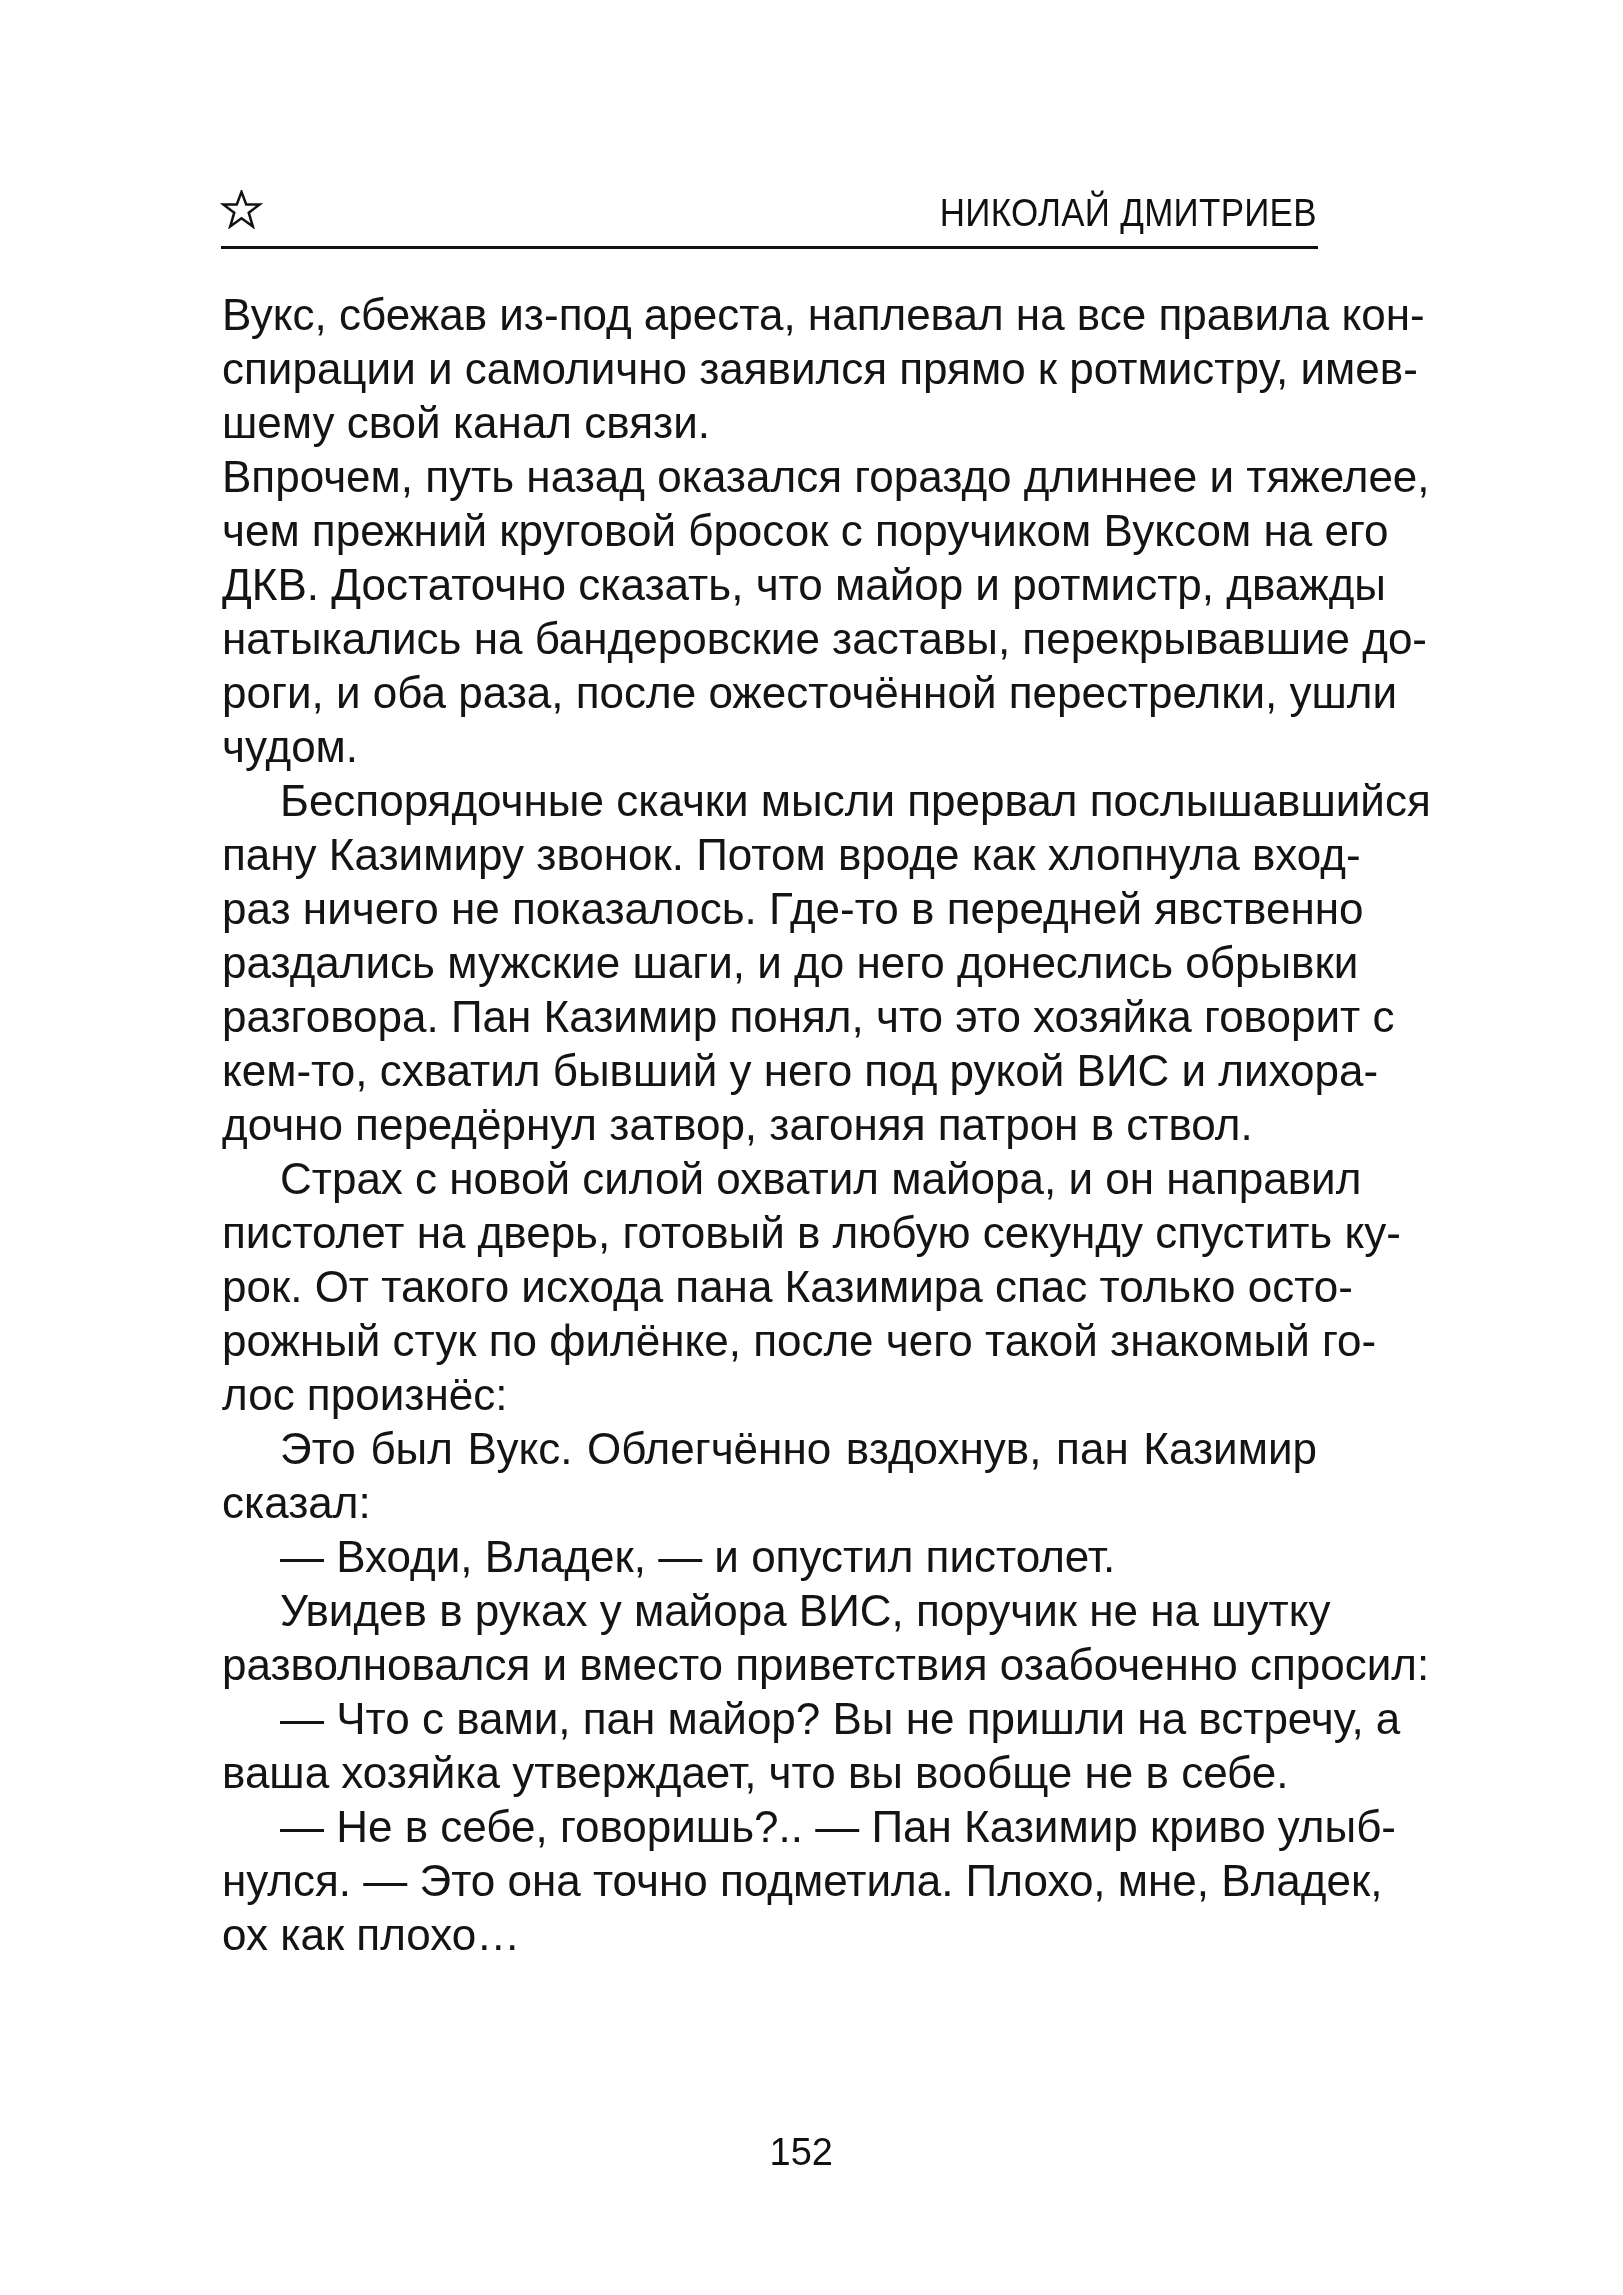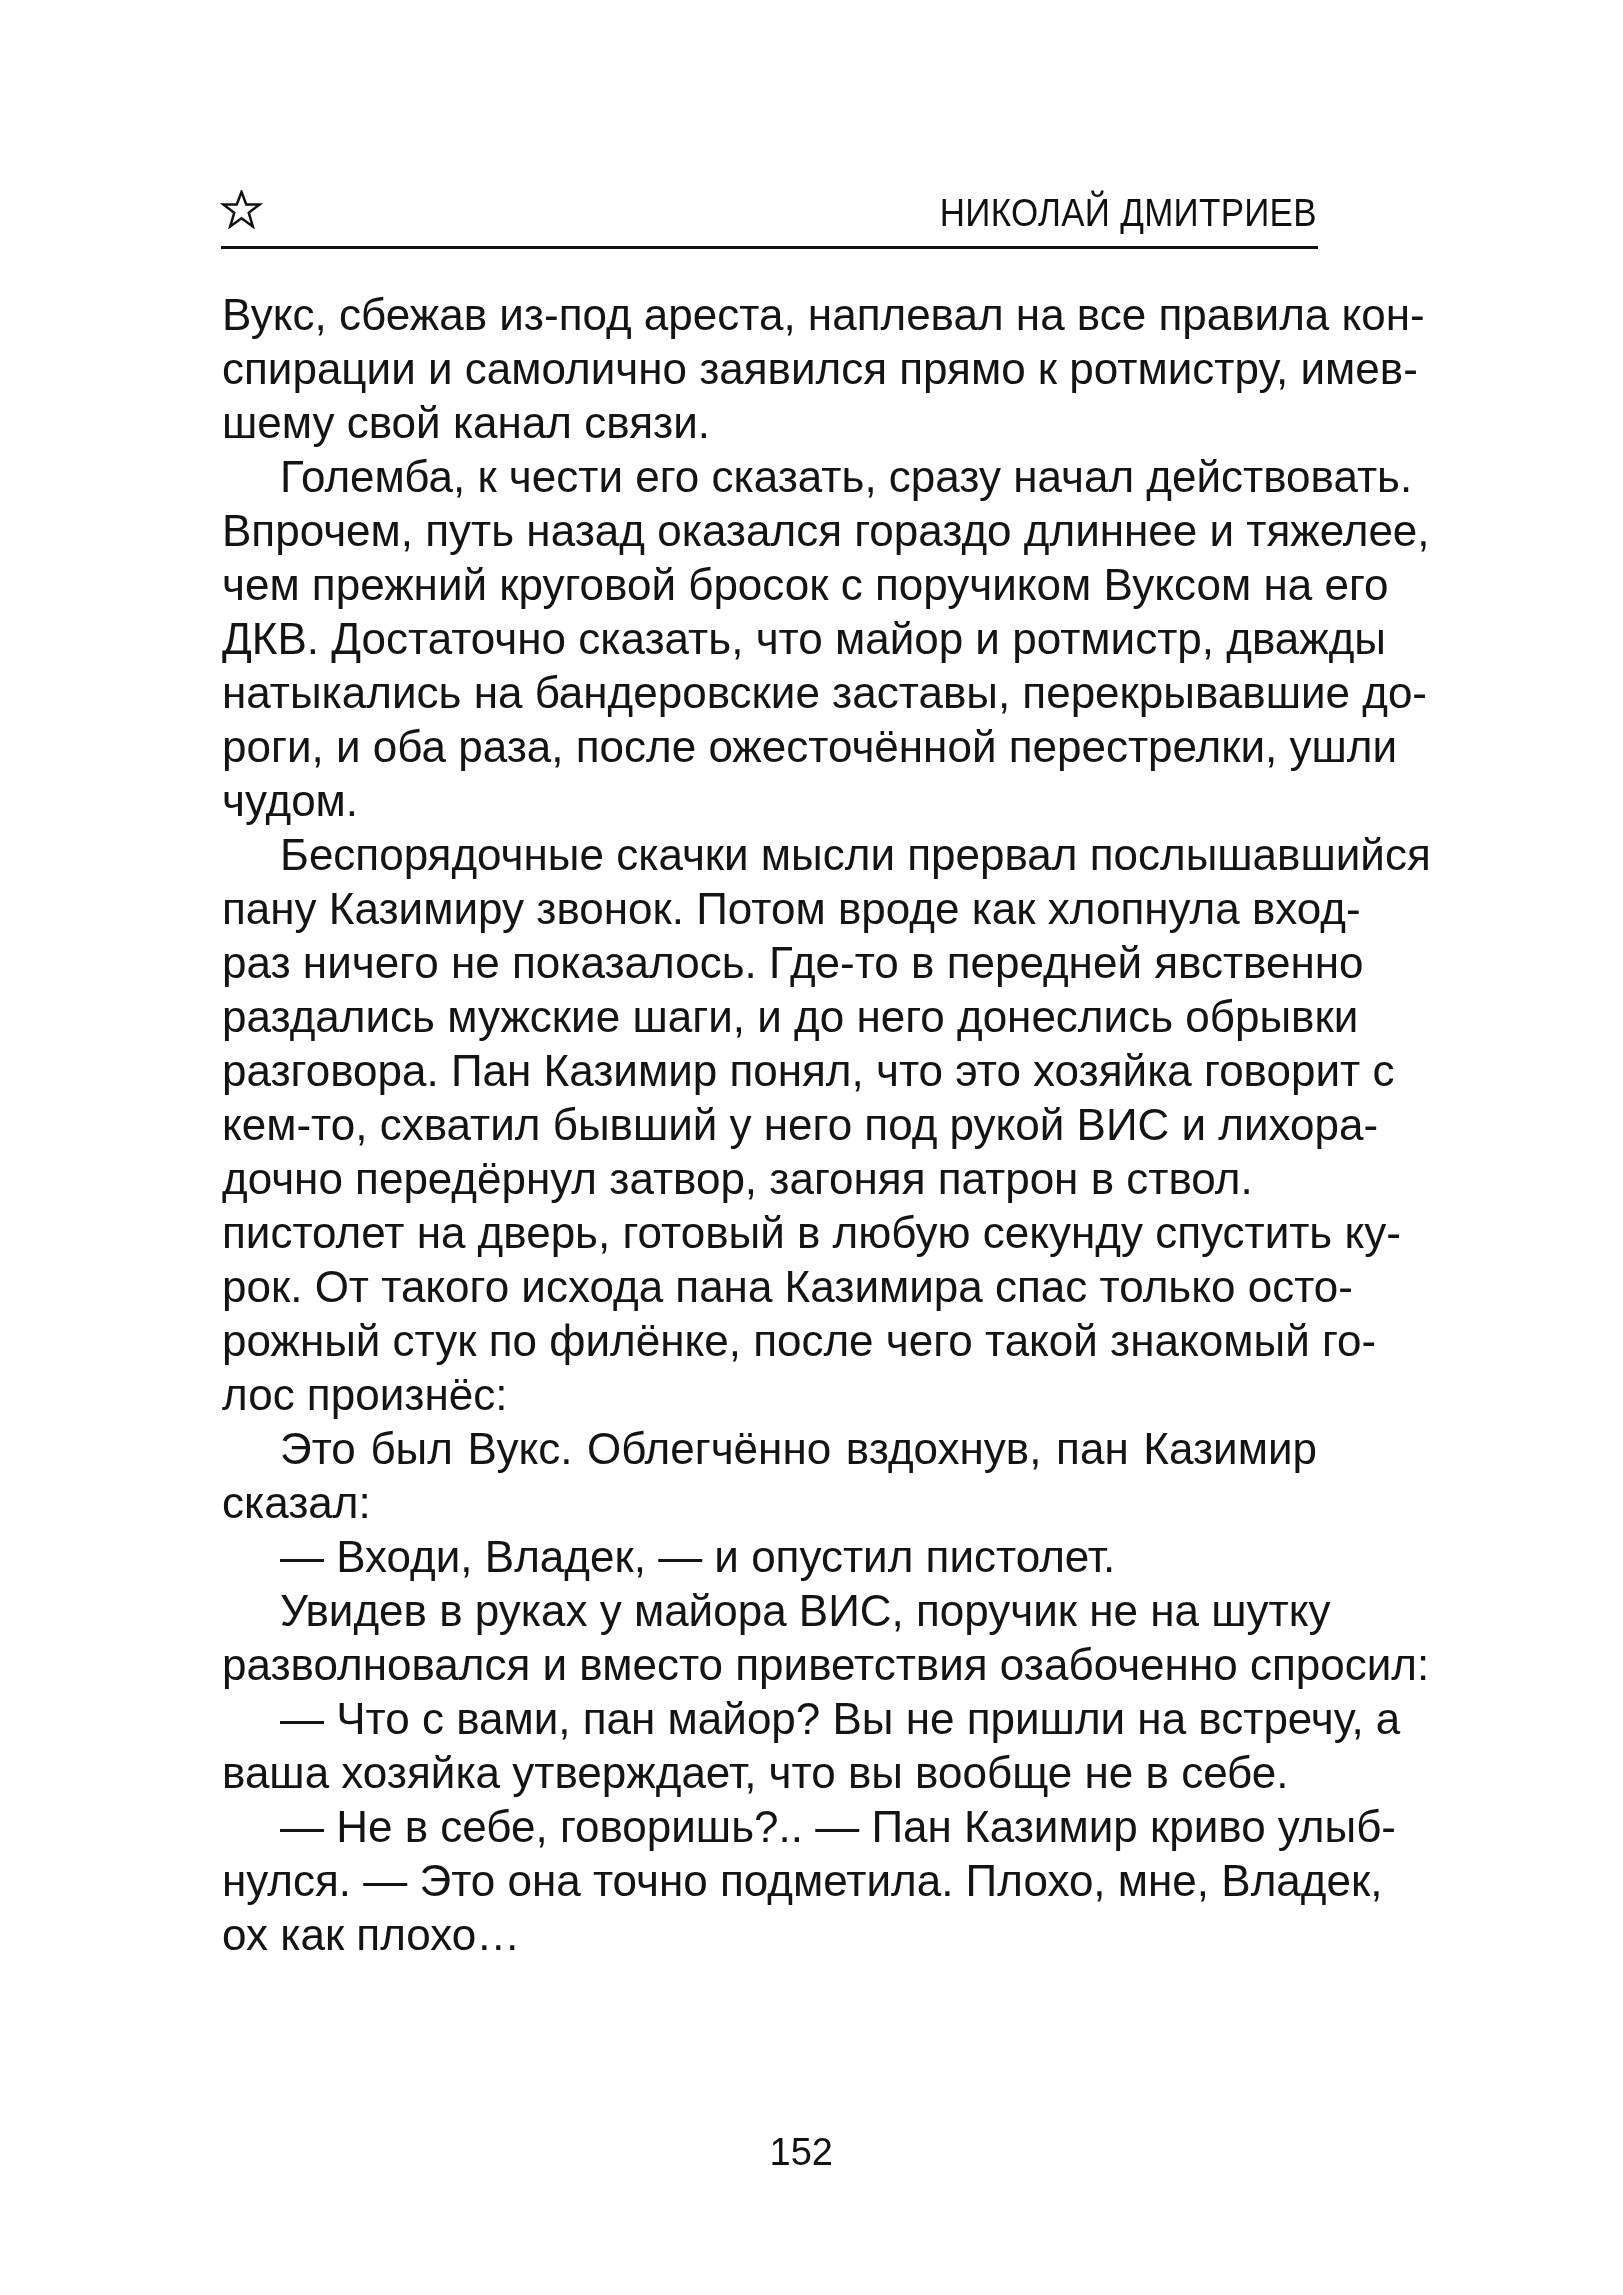--- a/index.html
+++ b/index.html
@@ -87,34 +87,34 @@
 </svg>
 
 <div class="running-head">НИКОЛАЙ ДМИТРИЕВ</div>
 
 <div class="rule"></div>
 
 <div class="body-text" id="body-text">
     <div class="line">Вукс, сбежав из-под ареста, наплевал на все правила кон-</div>
     <div class="line">спирации и самолично заявился прямо к ротмистру, имев-</div>
     <div class="line last">шему свой канал связи.</div>
-    <div class="line indent">Големба, к чести его сказать, сразу начал действовать.</div>
     <div class="line">Впрочем, путь назад оказался гораздо длиннее и тяжелее,</div>
     <div class="line">чем прежний круговой бросок с поручиком Вуксом на его</div>
     <div class="line">ДКВ. Достаточно сказать, что майор и ротмистр, дважды</div>
     <div class="line">натыкались на бандеровские заставы, перекрывавшие до-</div>
     <div class="line">роги, и оба раза, после ожесточённой перестрелки, ушли</div>
     <div class="line last">чудом.</div>
     <div class="line indent">Беспорядочные скачки мысли прервал послышавшийся</div>
     <div class="line">пану Казимиру звонок. Потом вроде как хлопнула вход-</div>
     <div class="line">раз ничего не показалось. Где-то в передней явственно</div>
     <div class="line">раздались мужские шаги, и до него донеслись обрывки</div>
     <div class="line">разговора. Пан Казимир понял, что это хозяйка говорит с</div>
     <div class="line">кем-то, схватил бывший у него под рукой ВИС и лихора-</div>
     <div class="line last">дочно передёрнул затвор, загоняя патрон в ствол.</div>
+    <div class="line indent">Страх с новой силой охватил майора, и он направил</div>
     <div class="line">пистолет на дверь, готовый в любую секунду спустить ку-</div>
     <div class="line">рок. От такого исхода пана Казимира спас только осто-</div>
     <div class="line">рожный стук по филёнке, после чего такой знакомый го-</div>
     <div class="line last">лос произнёс:</div>
     <div class="line indent">Это был Вукс. Облегчённо вздохнув, пан Казимир</div>
     <div class="line last">сказал:</div>
     <div class="line indent last">— Входи, Владек, — и опустил пистолет.</div>
     <div class="line indent">Увидев в руках у майора ВИС, поручик не на шутку</div>
     <div class="line last">разволновался и вместо приветствия озабоченно спросил:</div>
     <div class="line indent">— Что с вами, пан майор? Вы не пришли на встречу, а</div>

